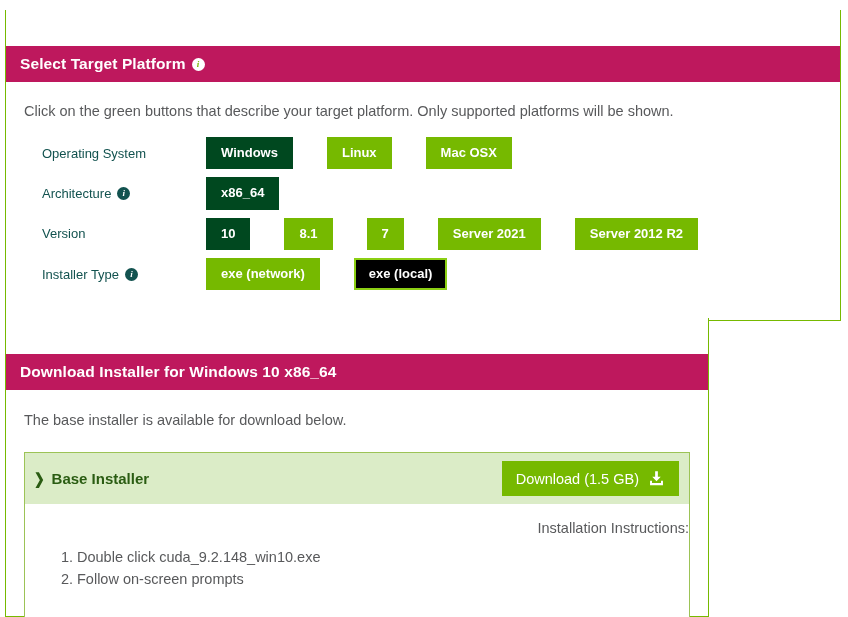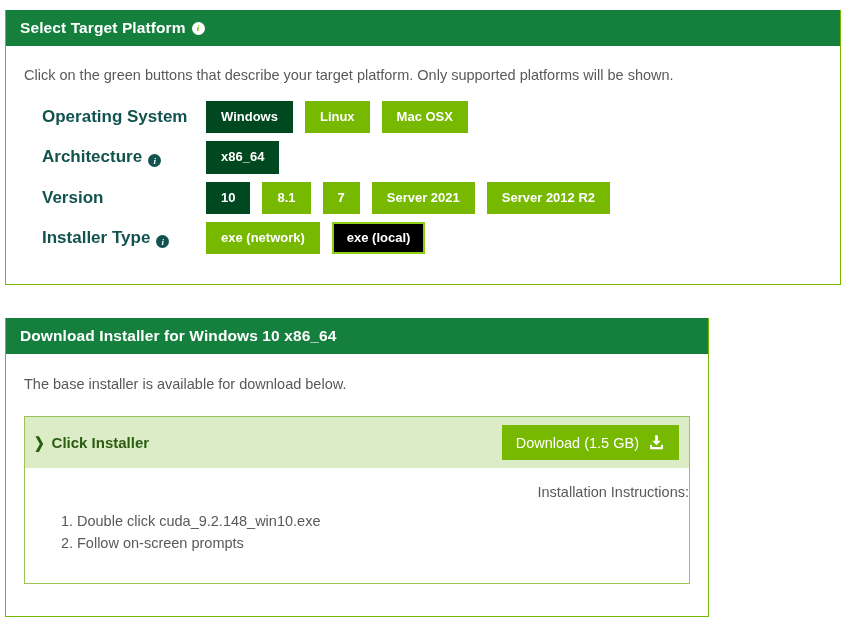--- a/index.html
+++ b/index.html
@@ -16,29 +16,30 @@
   }
 
   
   .panel {
     border: 1px solid #76b900;
     border-top: none;
     background: #ffffff;
     box-sizing: border-box;
   }
   .panel-header {
-    background: #15803d;
+    background: #be185d;
     color: #ffffff;
     font-size: 15.5px;
     font-weight: bold;
     letter-spacing: 0.1px;
     padding: 9px 0 9px 14px;
     display: flex;
     align-items: center;
     box-sizing: border-box;
+    margin-top: 36px;
   }
   .panel-body {
     padding: 0;
   }
 
   
   .info-icon {
     display: inline-block;
     width: 13px;
     height: 13px;
@@ -92,26 +93,26 @@
     border-collapse: separate;
     border-spacing: 0;
   }
   .option-row { display: flex; align-items: center; margin-bottom: 8px; }
   .option-label {
     width: 200px;
     min-width: 200px;
     padding-left: 36px;
     box-sizing: border-box;
     color: #12524f;
-    font-size: 17px;
-    font-weight: bold;
-    display: flex;
-    align-items: flex-end;
-  }
-  .option-buttons { display: flex; align-items: center; }
+    font-size: 13px;
+    font-weight: normal;
+    display: flex;
+    align-items: center;
+  }
+  .option-buttons { display: flex; align-items: center; gap: 22px; }
 
   .opt-btn {
     background: #76b900;
     color: #ffffff;
     border: 2px solid transparent;
     font-family: "Liberation Sans", sans-serif;
     font-size: 13px;
     font-weight: bold;
     padding: 7px 13px;
     margin-right: 12px;
@@ -254,21 +255,21 @@
   <div class="panel-header">
     <span>Download Installer for Windows 10 x86_64</span>
   </div>
   <div class="panel-body">
     <div class="dl-intro">The base installer is available for download below.</div>
 
     <div class="installer-box">
       <div class="installer-head">
         <div class="installer-title">
           <span class="chevron">❯</span>
-          <span>Click Installer</span>
+          <span>Base Installer</span>
         </div>
         <button class="dl-button">
           <span>Download (1.5 GB)</span>
           <svg class="dl-icon" viewBox="0 0 20 20" aria-hidden="true">
             <path d="M8.4 1.6h3.2v6.2h3.4L10 13.2 5 7.8h3.4V1.6z" fill="#ffffff"></path>
             <path d="M2.4 12.6h2.3v2.6h10.6v-2.6h2.3v5.2H2.4v-5.2z" fill="#ffffff"></path>
           </svg>
         </button>
       </div>
       <div class="installer-body">

